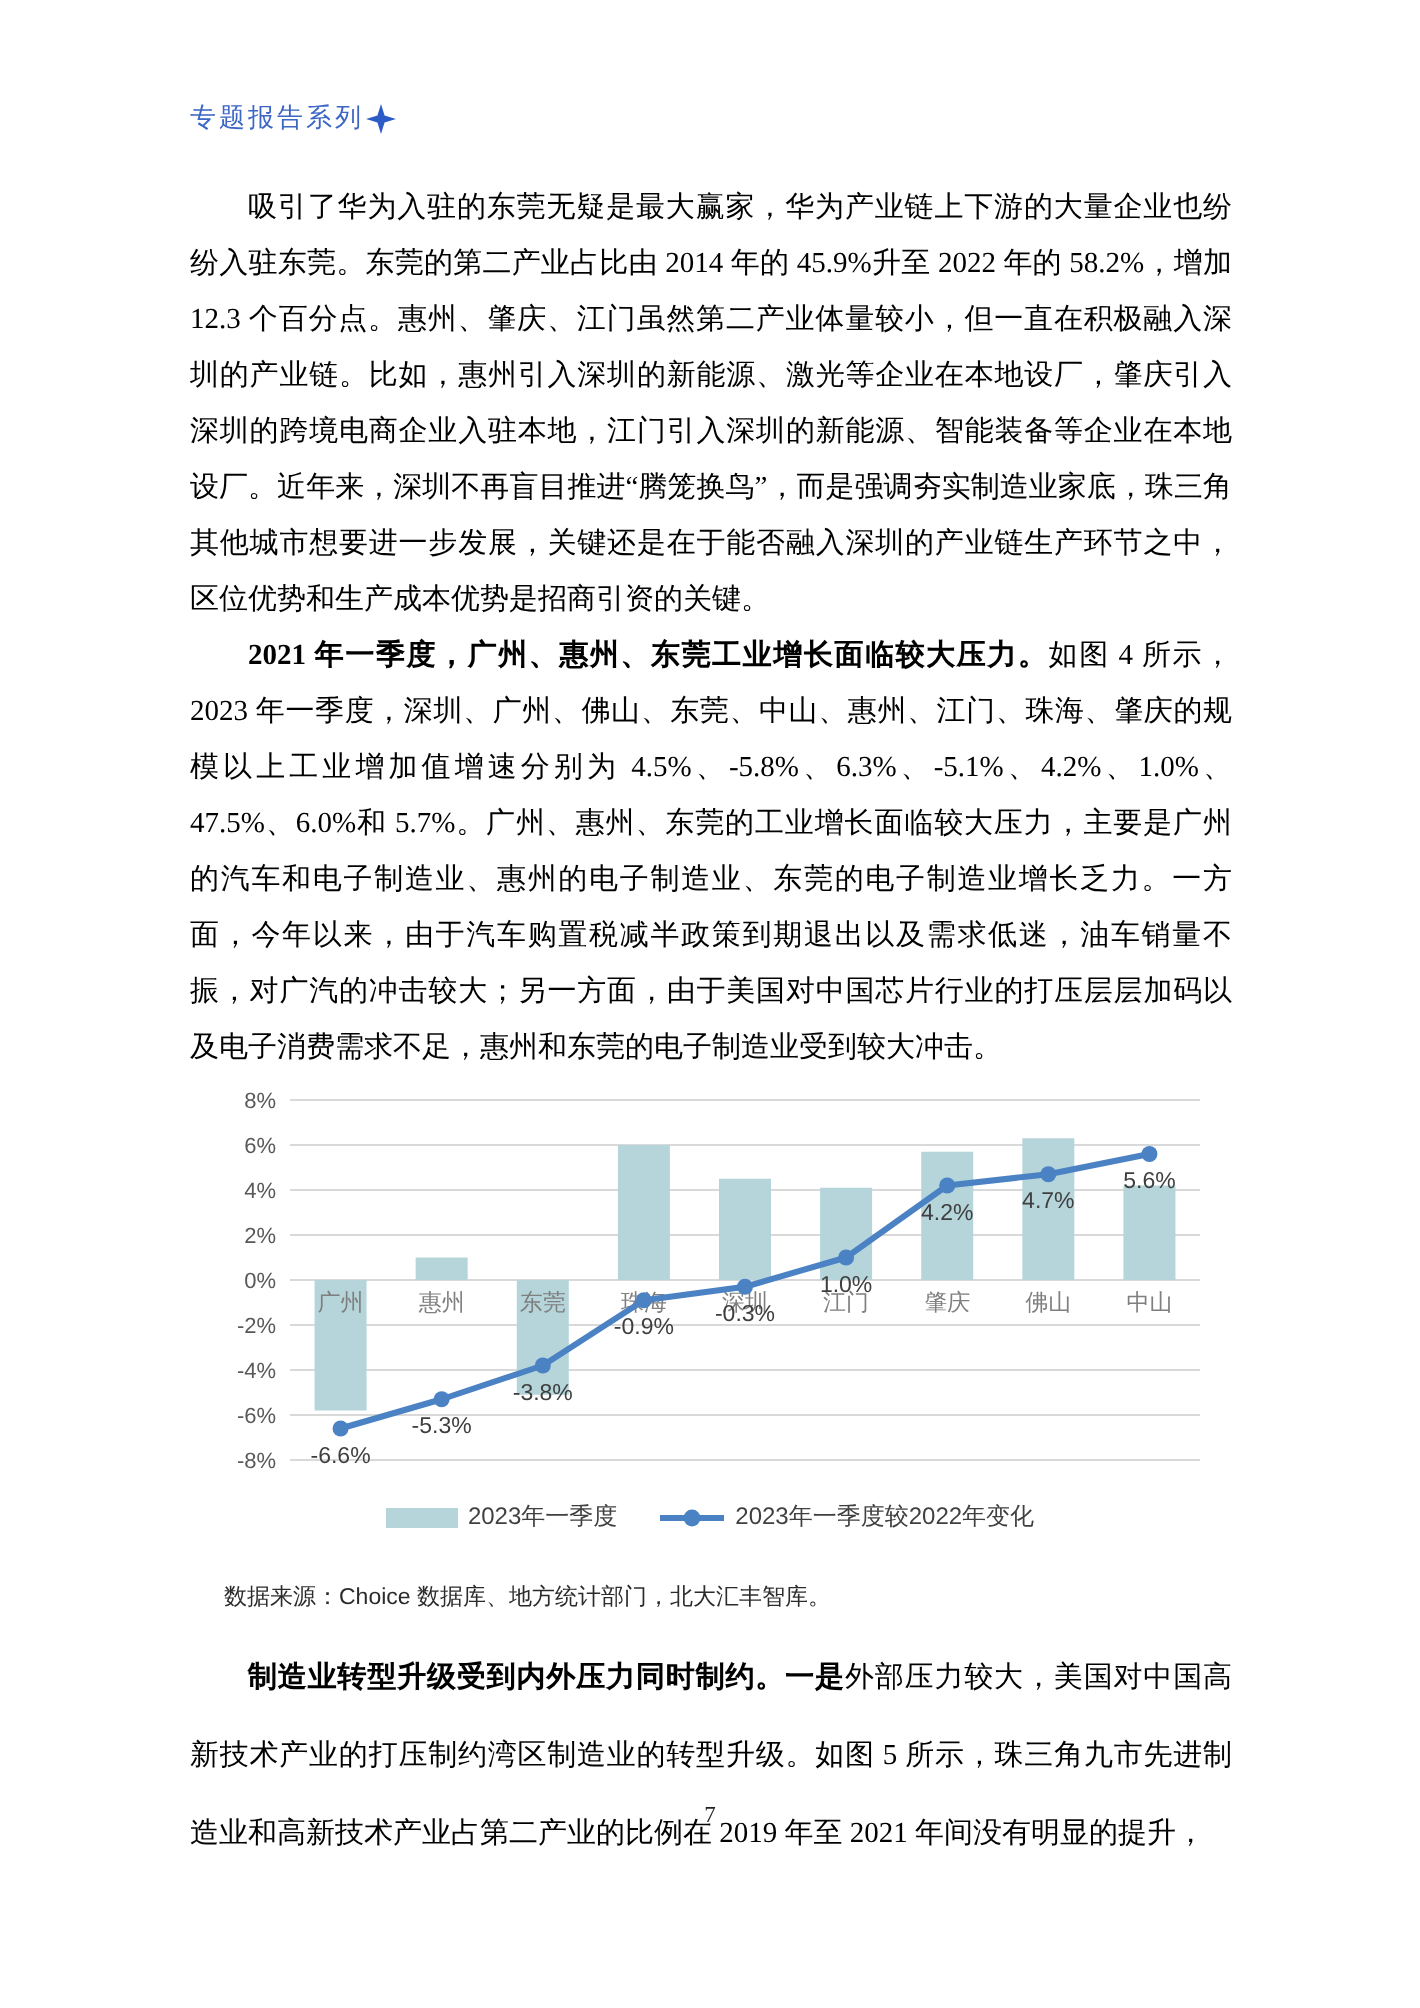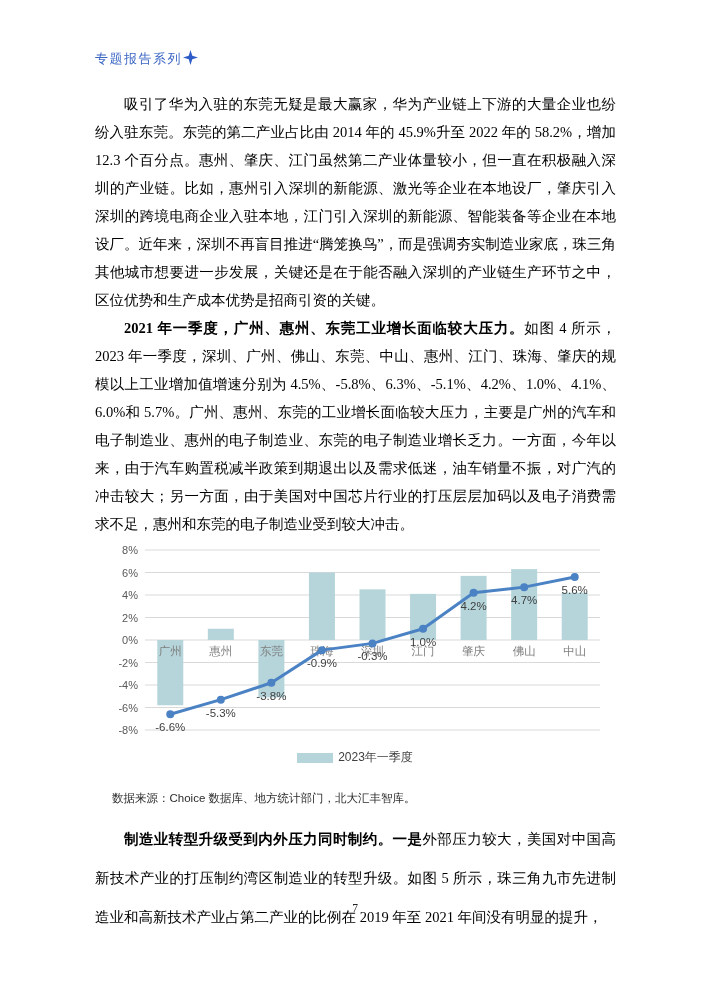--- a/index.html
+++ b/index.html
@@ -1,19 +1,19 @@
 <!DOCTYPE html>
 <html><head>
 <meta charset="utf-8">
 <style>
   html,body{margin:0;padding:0;background:#fff;}
   .page{position:relative;width:710px;height:1004px;background:#ffffff;overflow:hidden;
         font-family:"Liberation Serif","DejaVu Serif",serif;color:#000;}
   .header{position:absolute;left:95px;top:50px;font-size:13px;color:#3b66c4;
-          display:flex;letter-spacing:1.5px;}
+          display:flex;align-items:center;letter-spacing:1.5px;}
   .header .star{margin-left:1px;display:inline-flex;}
   .body-text{position:absolute;left:95px;top:90px;width:521px;
              font-size:14.5px;line-height:28px;text-align:justify;}
   .body-text p{margin:0;text-indent:2em;}
   .chart-wrap{position:absolute;left:100px;top:542px;width:510px;}
   #chart-svg text{font-family:"Liberation Sans","DejaVu Sans",sans-serif;}
   .legend{display:flex;justify-content:center;align-items:center;gap:20px;
           font-family:"Liberation Sans","DejaVu Sans",sans-serif;
           font-size:12px;color:#404040;margin-top:3px;}
   .legend .item{display:flex;align-items:center;gap:5px;}
@@ -39,21 +39,21 @@
     <span>专题报告系列</span>
     <span class="star">
       <svg width="15" height="15" viewBox="0 0 16 16">
         <polygon points="8,0 9.9,6.1 16,8 9.9,9.9 8,16 6.1,9.9 0,8 6.1,6.1" fill="#2d5cc8"></polygon>
       </svg>
     </span>
   </div>
 
   <div class="body-text">
     <p><span>吸引了华为入驻的东莞无疑是最大赢家，华为产业链上下游的大量企业也纷纷入驻东莞。东莞的第二产业占比由 2014 年的 45.9%升至 2022 年的 58.2%，增加 12.3 个百分点。惠州、肇庆、江门虽然第二产业体量较小，但一直在积极融入深圳的产业链。比如，惠州引入深圳的新能源、激光等企业在本地设厂，肇庆引入深圳的跨境电商企业入驻本地，江门引入深圳的新能源、智能装备等企业在本地设厂。近年来，深圳不再盲目推进“腾笼换鸟”，而是强调夯实制造业家底，珠三角其他城市想要进一步发展，关键还是在于能否融入深圳的产业链生产环节之中，区位优势和生产成本优势是招商引资的关键。</span></p>
-    <p><b>2021 年一季度，广州、惠州、东莞工业增长面临较大压力。</b><span>如图 4 所示，2023 年一季度，深圳、广州、佛山、东莞、中山、惠州、江门、珠海、肇庆的规模以上工业增加值增速分别为 4.5%、-5.8%、6.3%、-5.1%、4.2%、1.0%、4.1%、6.0%和 5.7%。广州、惠州、东莞的工业增长面临较大压力，主要是广州的汽车和电子制造业、惠州的电子制造业、东莞的电子制造业增长乏力。一方面，今年以来，由于汽车购置税减半政策到期退出以及需求低迷，油车销量不振，对广汽的冲击较大；另一方面，由于美国对中国芯片行业的打压层层加码以及电子消费需求不足，惠州和东莞的电子制造业受到较大冲击。</span></p>
+    <p><b>2021 年一季度，广州、惠州、东莞工业增长面临较大压力。</b><span>如图 4 所示，2023 年一季度，深圳、广州、佛山、东莞、中山、惠州、江门、珠海、肇庆的规模以上工业增加值增速分别为 4.5%、-5.8%、6.3%、-5.1%、4.2%、1.0%、47.5%、6.0%和 5.7%。广州、惠州、东莞的工业增长面临较大压力，主要是广州的汽车和电子制造业、惠州的电子制造业、东莞的电子制造业增长乏力。一方面，今年以来，由于汽车购置税减半政策到期退出以及需求低迷，油车销量不振，对广汽的冲击较大；另一方面，由于美国对中国芯片行业的打压层层加码以及电子消费需求不足，惠州和东莞的电子制造业受到较大冲击。</span></p>
   </div>
 
   <div class="chart-wrap">
     <svg id="chart-svg" width="510" height="200" viewBox="0 0 510 200">
         <line x1="45" x2="500" y1="8" y2="8" stroke="#d9d9d9" stroke-width="1"></line>
         <text x="38" y="12" text-anchor="end" fill="#595959" font-size="11">8%</text>
         <line x1="45" x2="500" y1="30.5" y2="30.5" stroke="#d9d9d9" stroke-width="1"></line>
         <text x="38" y="34.5" text-anchor="end" fill="#595959" font-size="11">6%</text>
         <line x1="45" x2="500" y1="53" y2="53" stroke="#d9d9d9" stroke-width="1"></line>
         <text x="38" y="57" text-anchor="end" fill="#595959" font-size="11">4%</text>
@@ -105,20 +105,27 @@
         <circle cx="424.1666666666667" cy="45.125" r="4" fill="#4a82c4"></circle>
         <text x="424.1666666666667" y="62.125" text-anchor="middle" fill="#3f3f3f" font-size="11.5">4.7%</text>
         <circle cx="474.72222222222223" cy="35" r="4" fill="#4a82c4"></circle>
         <text x="474.72222222222223" y="52" text-anchor="middle" fill="#3f3f3f" font-size="11.5">5.6%</text>
       </svg>
     <div class="legend">
       <span class="item">
         <span class="swatch" id="legend-bar-swatch" style="background: rgb(181, 213, 218);"></span>
         <span>2023年一季度</span>
       </span>
+      <span class="item">
+        <svg width="34" height="12" viewBox="0 0 34 12">
+          <line x1="1" y1="6" x2="33" y2="6" stroke="#4a82c4" stroke-width="3"></line>
+          <circle cx="17" cy="6" r="4.2" fill="#4a82c4"></circle>
+        </svg>
+        <span>2023年一季度较2022年变化</span>
+      </span>
     </div>
   </div>
 
   <div class="source">数据来源：Choice 数据库、地方统计部门，北大汇丰智库。</div>
 
   <div class="para3">
     <p><b>制造业转型升级受到内外压力同时制约。一是</b><span>外部压力较大，美国对中国高新技术产业的打压制约湾区制造业的转型升级。如图 5 所示，珠三角九市先进制造业和高新技术产业占第二产业的比例在 2019 年至 2021 年间没有明显的提升，</span></p>
   </div>
 
   <div class="pagenum">7</div>

